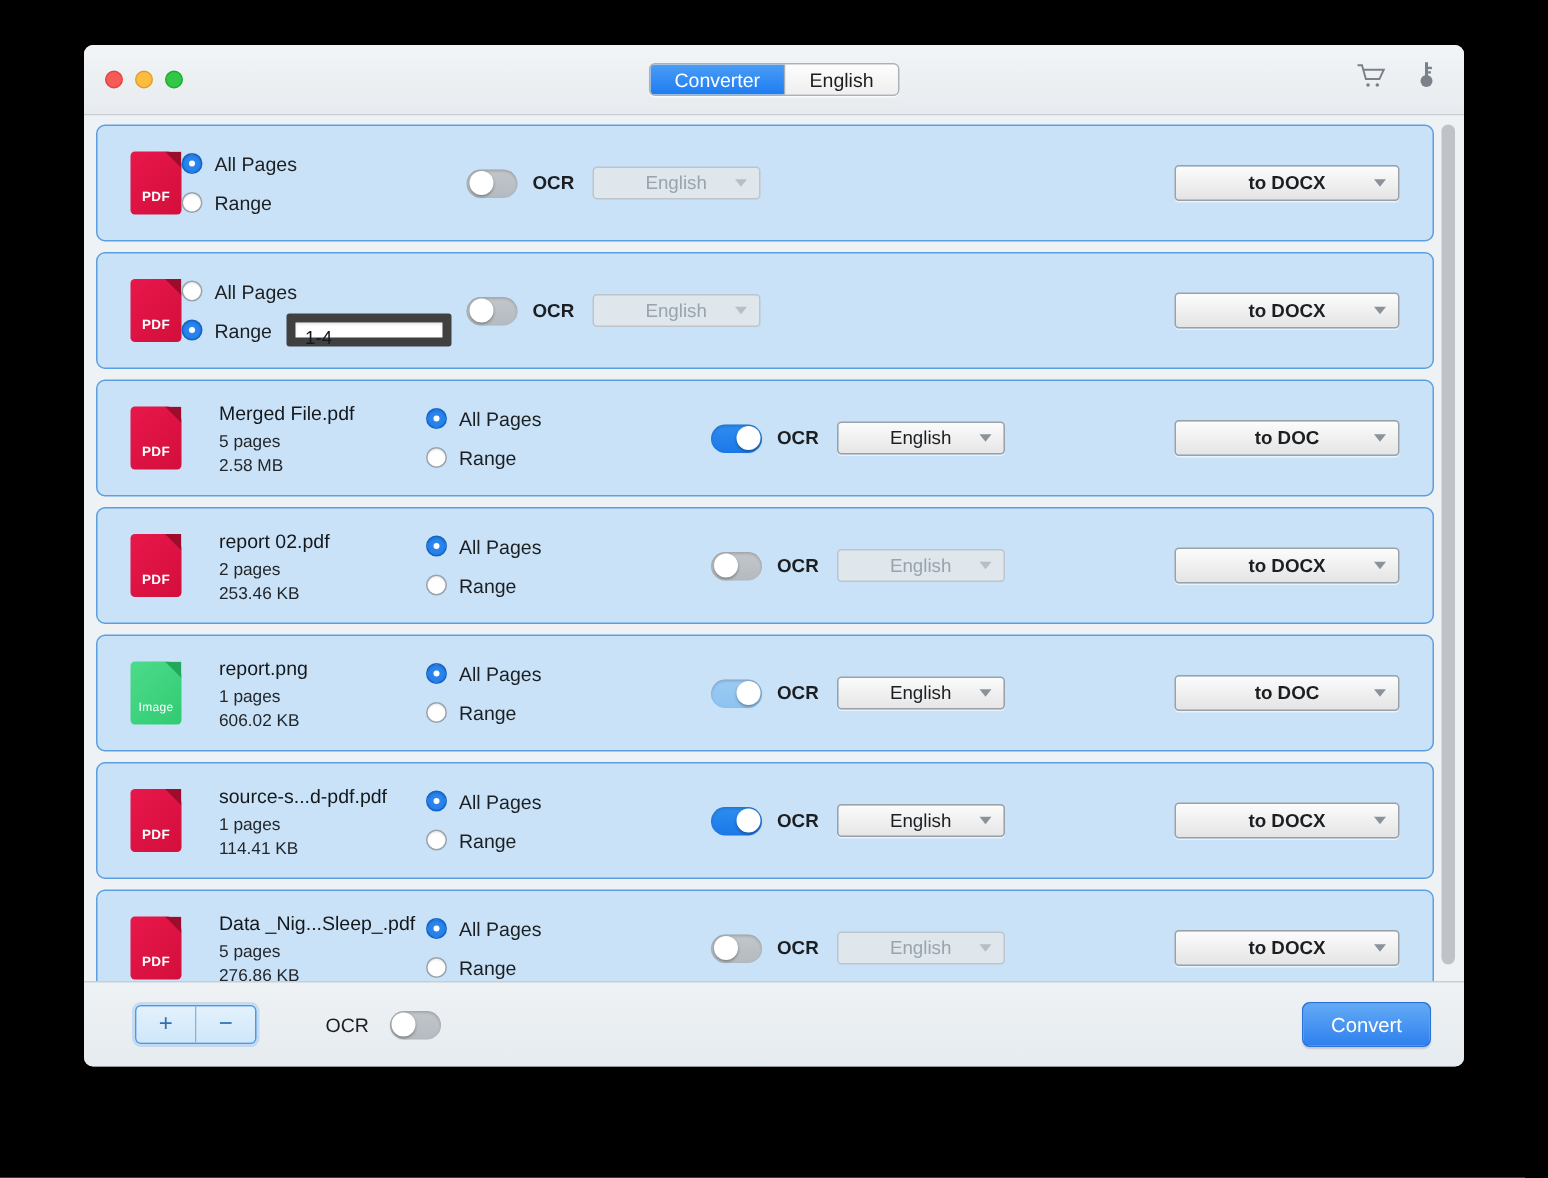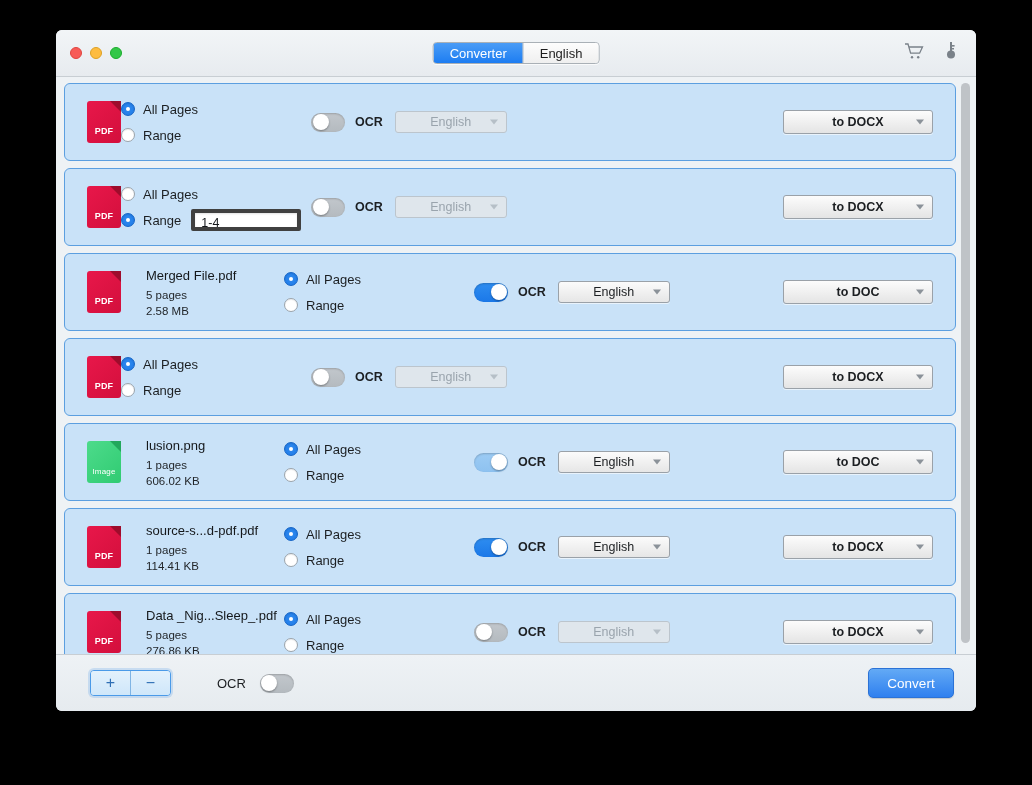--- a/index.html
+++ b/index.html
@@ -143,21 +143,21 @@
     content: "";
     width: 4px; height: 4px;
     border-radius: 50%;
     background: #fff;
   }
   .radio-label { font-size: 13px; color: #1c1f22; margin-left: 8px; }
   .range-input {
     margin-left: 10px;
     width: 110px; height: 22px;
     background: #fff;
-    border: 4px solid #404040;
+    border: 6px solid #404040;
     border-radius: 2px;
     font-size: 12.5px;
     color: #15181b;
     padding: 0 6px;
     line-height: 20px;
     box-shadow: inset 0 1px 2px rgba(0,0,0,0.12);
   }
 
   
   .ocr-cell { flex: 0 0 210px; display: flex; align-items: center; }
@@ -431,20 +431,25 @@
         <span class="sel-text">to DOC</span>
         <span class="caret"></span>
       </div>
     </div>
   </div>
         <div class="row">
     <div class="ficon pdf">
       <div class="fold"></div>
       <span class="ftag">PDF</span>
     </div>
+    <div class="finfo">
+      <div class="fname">report 02.pdf</div>
+      <div class="fmeta">2 pages</div>
+      <div class="fmeta">253.46 KB</div>
+    </div>
     <div class="pages">
       <div class="radio-line">
         <div class="radio on"></div>
         <span class="radio-label">All Pages</span>
       </div>
       <div class="radio-line">
         <div class="radio"></div>
         <span class="radio-label">Range</span>
 
       </div>
@@ -465,21 +470,21 @@
         <span class="caret"></span>
       </div>
     </div>
   </div>
         <div class="row">
     <div class="ficon image">
       <div class="fold"></div>
       <span class="ftag">Image</span>
     </div>
     <div class="finfo">
-      <div class="fname">lusion.png</div>
+      <div class="fname">report.png</div>
       <div class="fmeta">1 pages</div>
       <div class="fmeta">606.02 KB</div>
     </div>
     <div class="pages">
       <div class="radio-line">
         <div class="radio on"></div>
         <span class="radio-label">All Pages</span>
       </div>
       <div class="radio-line">
         <div class="radio"></div>

